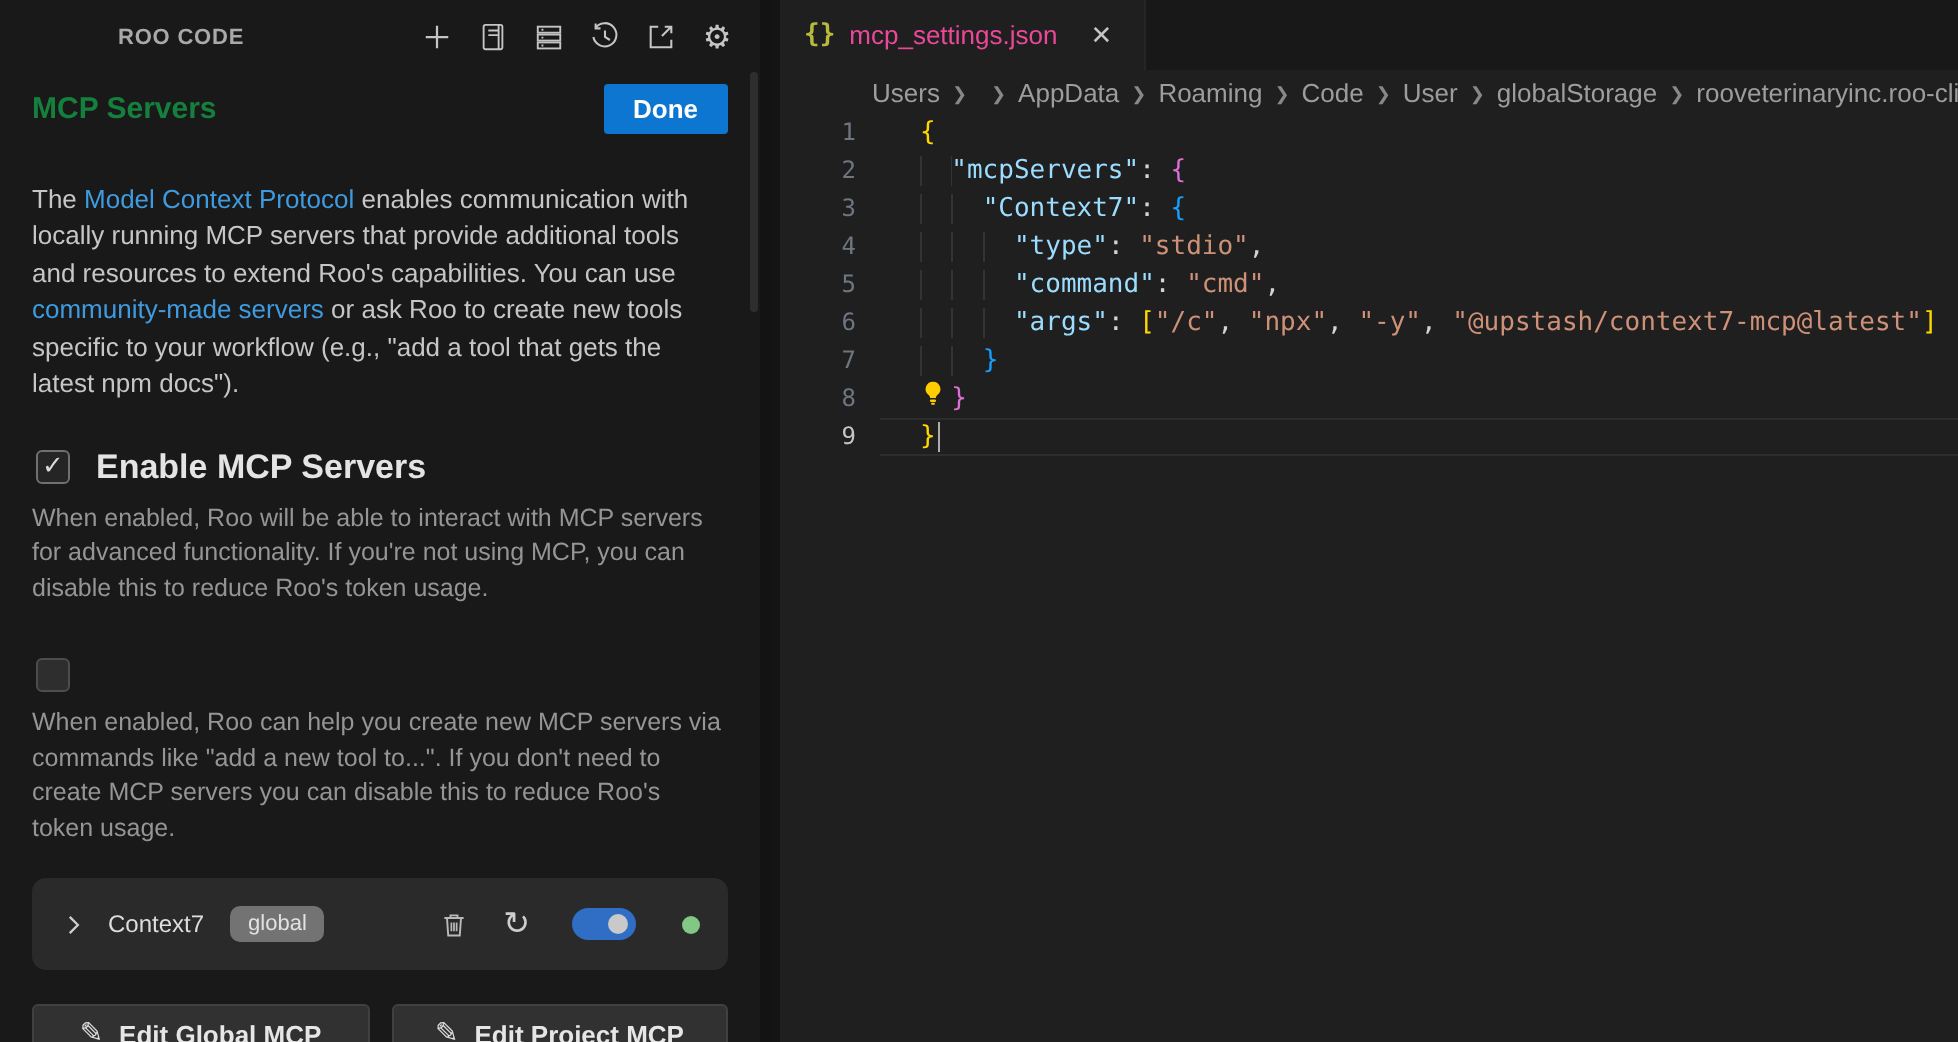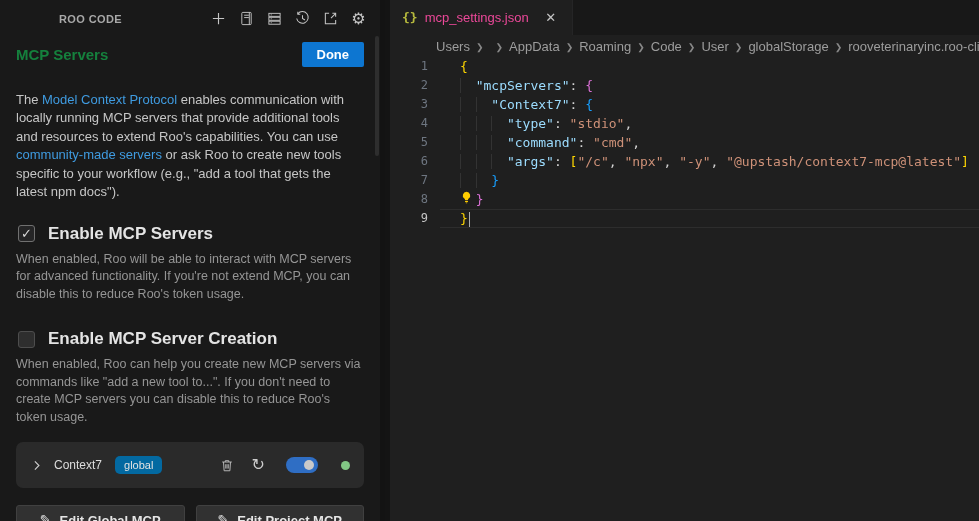--- a/index.html
+++ b/index.html
@@ -63,21 +63,21 @@
   .check-label { font-size:17px; font-weight:bold; color:#e4e4e4; }
   .sub-desc { margin:7px 16px 0 16px; font-size:12.5px; line-height:1.4; color:#959595; }
 
   .server-card {
     margin:16px 16px 0 16px; height:46px; background:#2a2a2a; border-radius:7px;
     display:flex; align-items:center; padding:0 14px; gap:9px;
   }
   .chev { color:#cfcfcf; display:flex; align-items:center; cursor:pointer; }
   .server-name { font-size:12px; color:#dddddd; margin-left:2px; }
   .scope-badge {
-    background:#0369a1; color:#e2e2e2; font-size:11px; padding:3px 9px;
+    background:#737373; color:#e2e2e2; font-size:11px; padding:3px 9px;
     border-radius:5px; margin-left:4px;
   }
   .card-spacer { flex:1; }
   .card-ico { color:#b9b9b9; display:flex; align-items:center; cursor:pointer; margin-left:9px; }
   .refresh-glyph { font-size:16px; line-height:1; color:#cdcdcd; font-family:"DejaVu Sans",sans-serif; }
   .toggle {
     width:32px; height:16px; border-radius:9px; background:#2f6ec4; position:relative;
     margin-left:12px; cursor:pointer; flex:0 0 auto;
   }
   .toggle .knob {
@@ -197,25 +197,24 @@
     <span class="page-title">MCP Servers</span>
     <button class="done-btn">Done</button>
   </div>
 
   <p class="desc"><span>The </span><a class="lnk">Model Context Protocol</a><span> enables communication with locally running MCP servers that provide additional tools and resources to extend Roo's capabilities. You can use </span><a class="lnk">community-made servers</a><span> or ask Roo to create new tools specific to your workflow (e.g., "add a tool that gets the latest npm docs").</span></p>
 
   <div class="check-row">
     <span class="checkbox">✓</span>
     <span class="check-label">Enable MCP Servers</span>
   </div>
-  <p class="sub-desc">When enabled, Roo will be able to interact with MCP servers for advanced functionality. If you're not extend MCP, you can disable this to reduce Roo's token usage.</p>
+  <p class="sub-desc">When enabled, Roo will be able to interact with MCP servers for advanced functionality. If you're not using MCP, you can disable this to reduce Roo's token usage.</p>
 
   <div class="check-row" style="margin-top:26px;">
     <span class="checkbox unchecked"></span>
-    <span class="check-label">Enable MCP Server Creation</span>
   </div>
   <p class="sub-desc">When enabled, Roo can help you create new MCP servers via commands like "add a new tool to...". If you don't need to create MCP servers you can disable this to reduce Roo's token usage.</p>
 
   <div class="server-card">
     <span class="chev">
       <svg width="13" height="13" viewBox="0 0 16 16">
           <path d="M6 3l5 5-5 5" stroke="#cfcfcf" stroke-width="1.4" fill="none"></path>
         </svg>
     </span>
     <span class="server-name">Context7</span>

